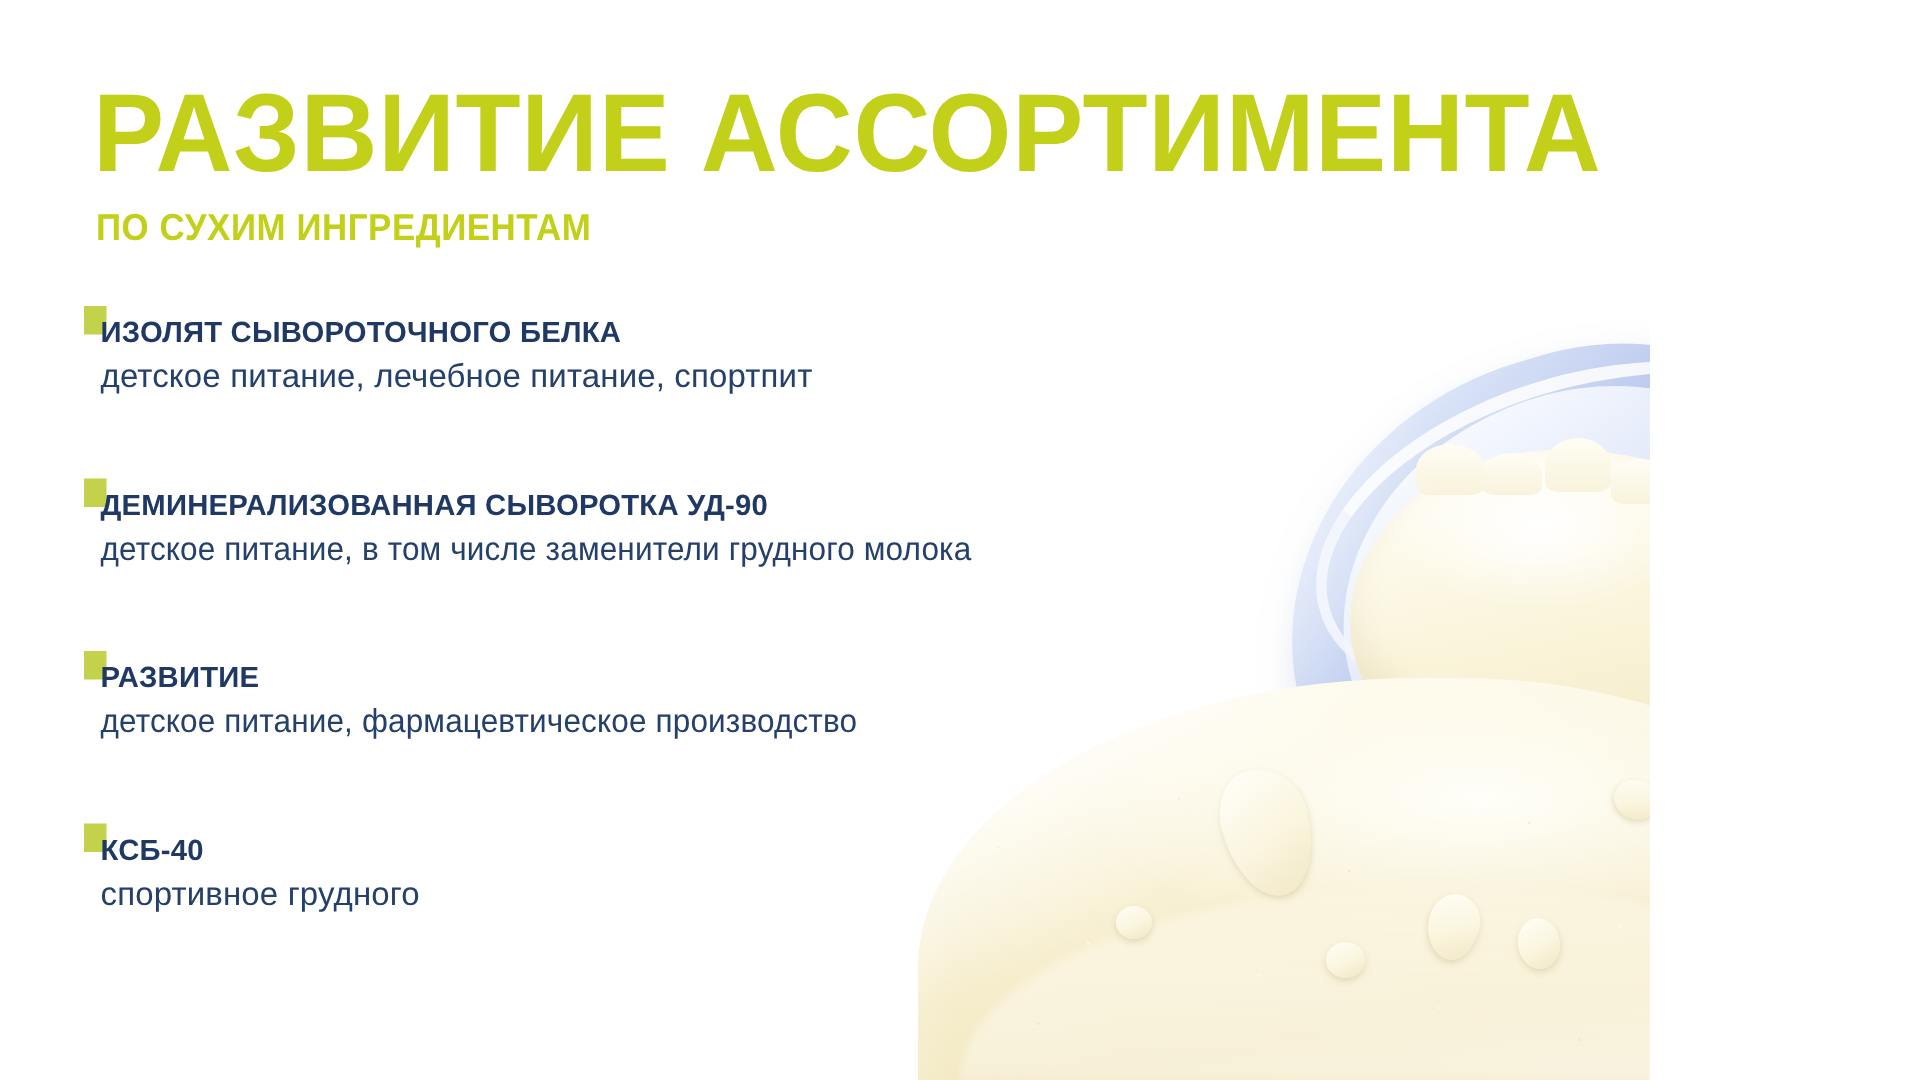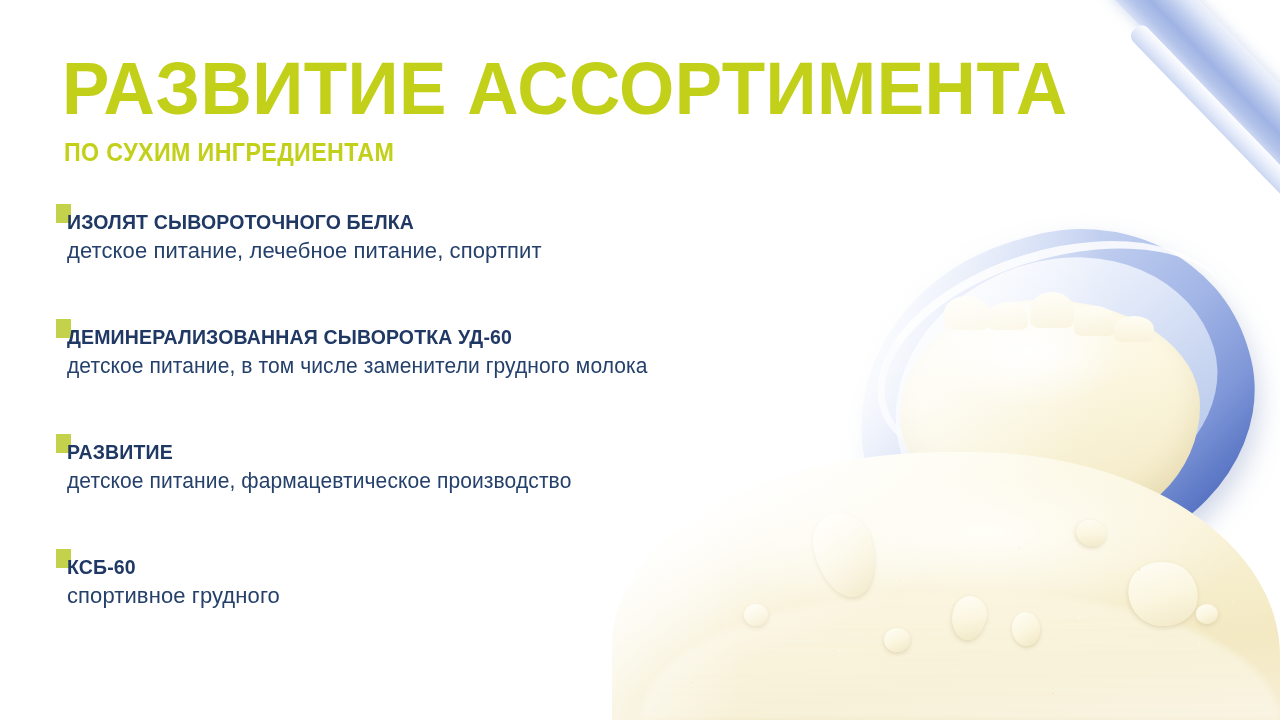--- a/index.html
+++ b/index.html
@@ -2,21 +2,21 @@
 <html lang="ru"><head>
 <meta charset="utf-8">
 <style>
   html, body {
     margin: 0;
     padding: 0;
     background: #ffffff;
   }
   #slide {
     position: relative;
-    width: 1280px;
+    width: 1100px;
     height: 720px;
     overflow: hidden;
     background: #ffffff;
     font-family: "Liberation Sans", "DejaVu Sans", sans-serif;
   }
 
   
   #photo {
     position: absolute;
     inset: 0;
@@ -307,31 +307,31 @@
     <div id="items">
 
       <div class="item">
         <span class="bullet" style="background:#c4d24b;"></span>
         <div class="item-head" style="color:#1f3864;">ИЗОЛЯТ СЫВОРОТОЧНОГО БЕЛКА</div>
         <div class="item-desc" style="color:#24406b;text-align:center;">детское питание, лечебное питание, спортпит</div>
       </div>
 
       <div class="item">
         <span class="bullet" style="background:#c4d24b;"></span>
-        <div class="item-head" style="color:#1f3864;">ДЕМИНЕРАЛИЗОВАННАЯ СЫВОРОТКА УД-60</div>
+        <div class="item-head" style="color:#1f3864;">ДЕМИНЕРАЛИЗОВАННАЯ СЫВОРОТКА УД-90</div>
         <div class="item-desc condensed" style="color:#24406b;">детское питание, в том числе заменители грудного молока</div>
       </div>
 
       <div class="item">
         <span class="bullet" style="background:#c4d24b;"></span>
         <div class="item-head" style="color:#1f3864;">РАЗВИТИЕ</div>
         <div class="item-desc condensed" style="color:#24406b;">детское питание, фармацевтическое производство</div>
       </div>
 
       <div class="item">
         <span class="bullet" style="background:#c4d24b;"></span>
-        <div class="item-head" style="color:#1f3864;">КСБ-60</div>
+        <div class="item-head" style="color:#1f3864;">КСБ-40</div>
         <div class="item-desc" style="color:#24406b;">спортивное грудного</div>
       </div>
 
     </div>
   </div>
 </div>
 
 </body></html>

